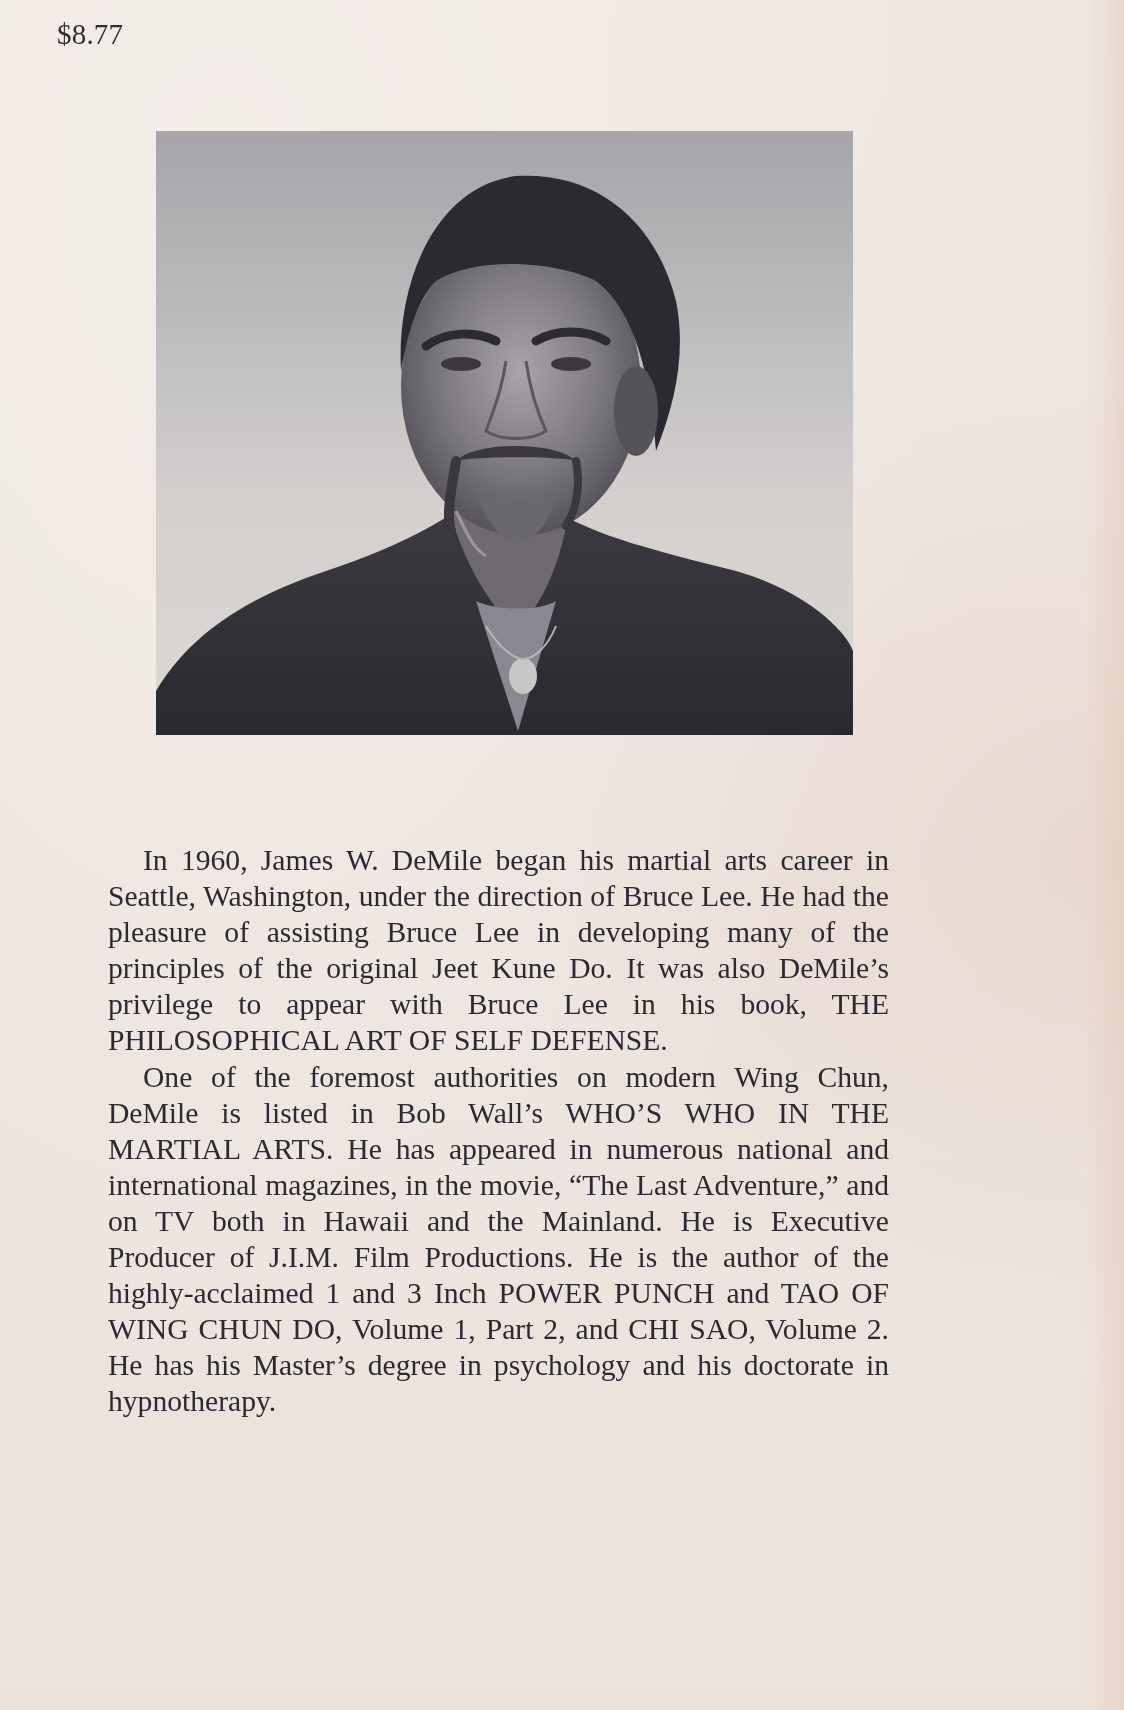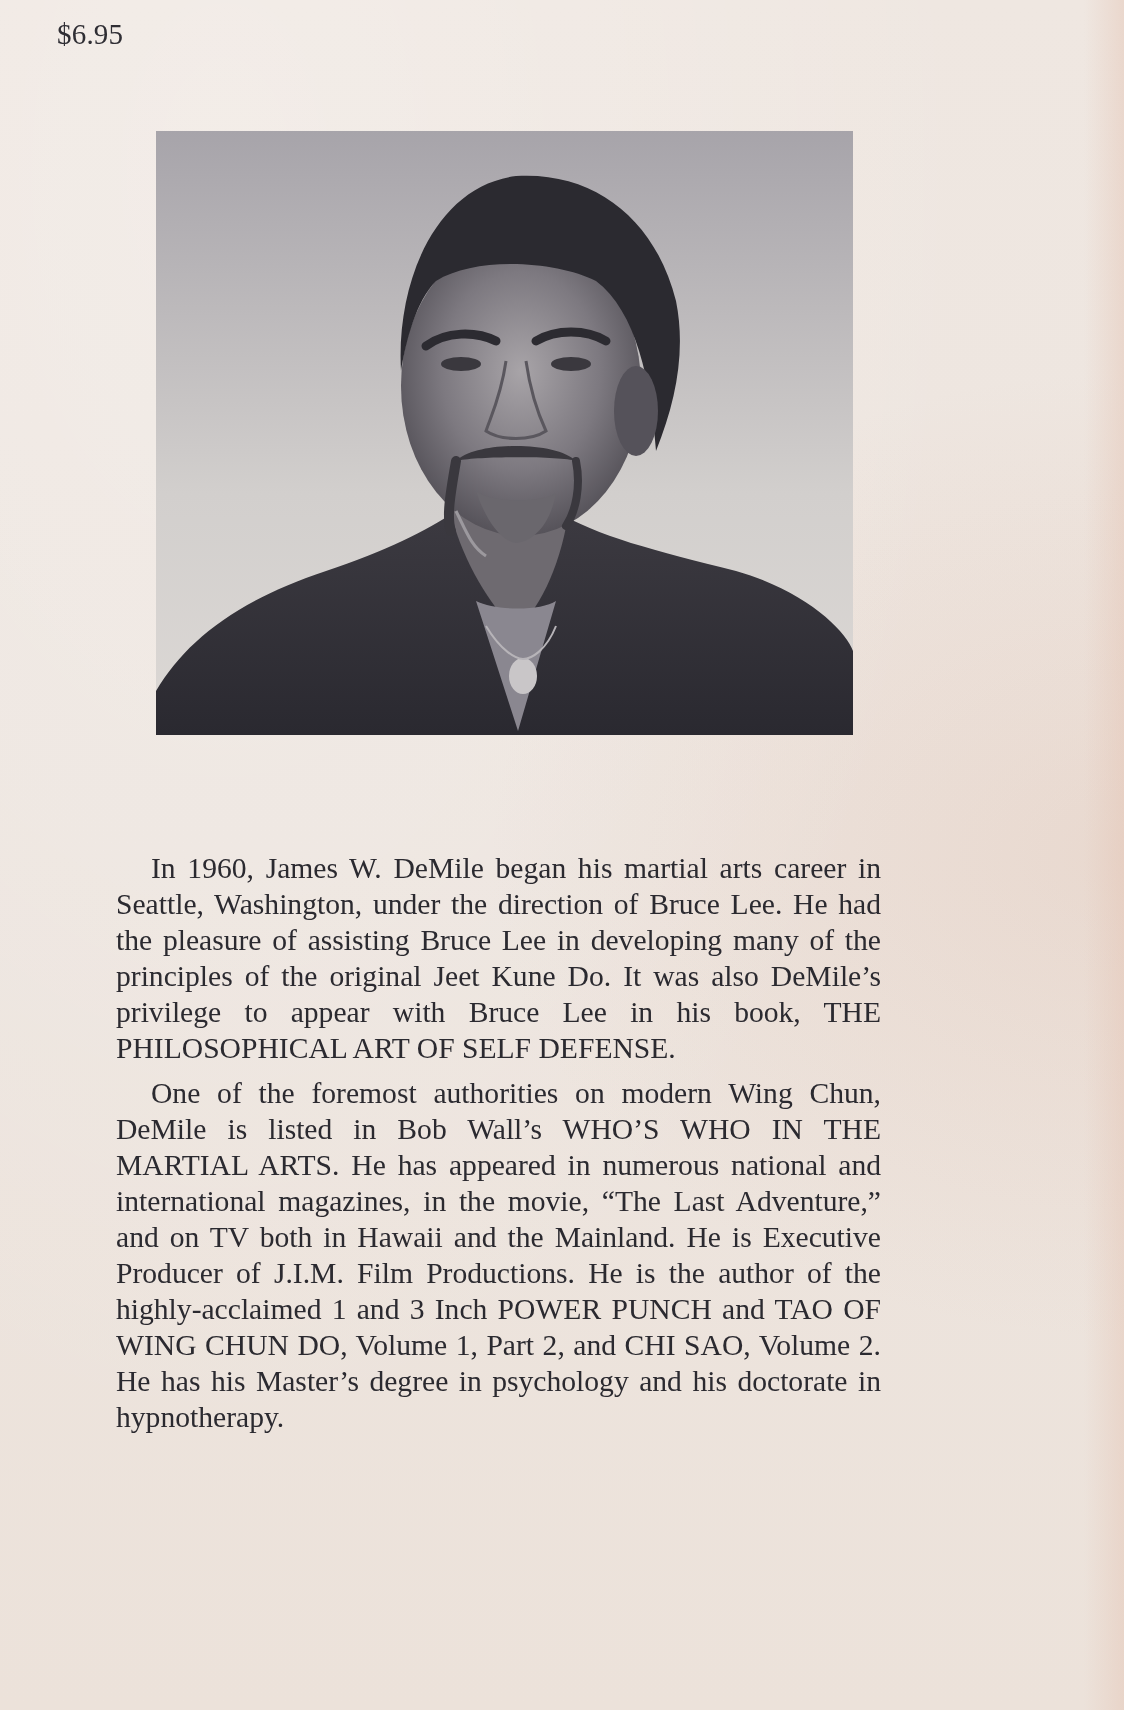--- a/index.html
+++ b/index.html
@@ -56,33 +56,33 @@
       position: absolute;
       left: 108px;
       top: 842px;
       width: 781px;
       font-size: 29.6px;
       line-height: 36.1px;
       text-align: justify;
       color: #2b2a30;
     }
     .bio p {
-      margin: 8px;
+      margin: 0;
       text-indent: 35px;
     }
     .bio p + p {
       margin-top: 0;
     }
   </style>
 </head>
 <body>
 
 <div class="right-edge-shade"></div>
 
-<div class="price">$6.95</div>
+<div class="price">$8.77</div>
 
 <div class="photo">
   <svg viewBox="0 0 697 604" xmlns="http://www.w3.org/2000/svg">
     <defs>
       <radialGradient id="faceGrad" cx="50%" cy="45%" r="60%">
         <stop offset="0%" stop-color="#a8a4a8"></stop>
         <stop offset="55%" stop-color="#7d7980"></stop>
         <stop offset="100%" stop-color="#4d4a51"></stop>
       </radialGradient>
       <linearGradient id="shirtGrad" x1="0" y1="0" x2="0" y2="1">

